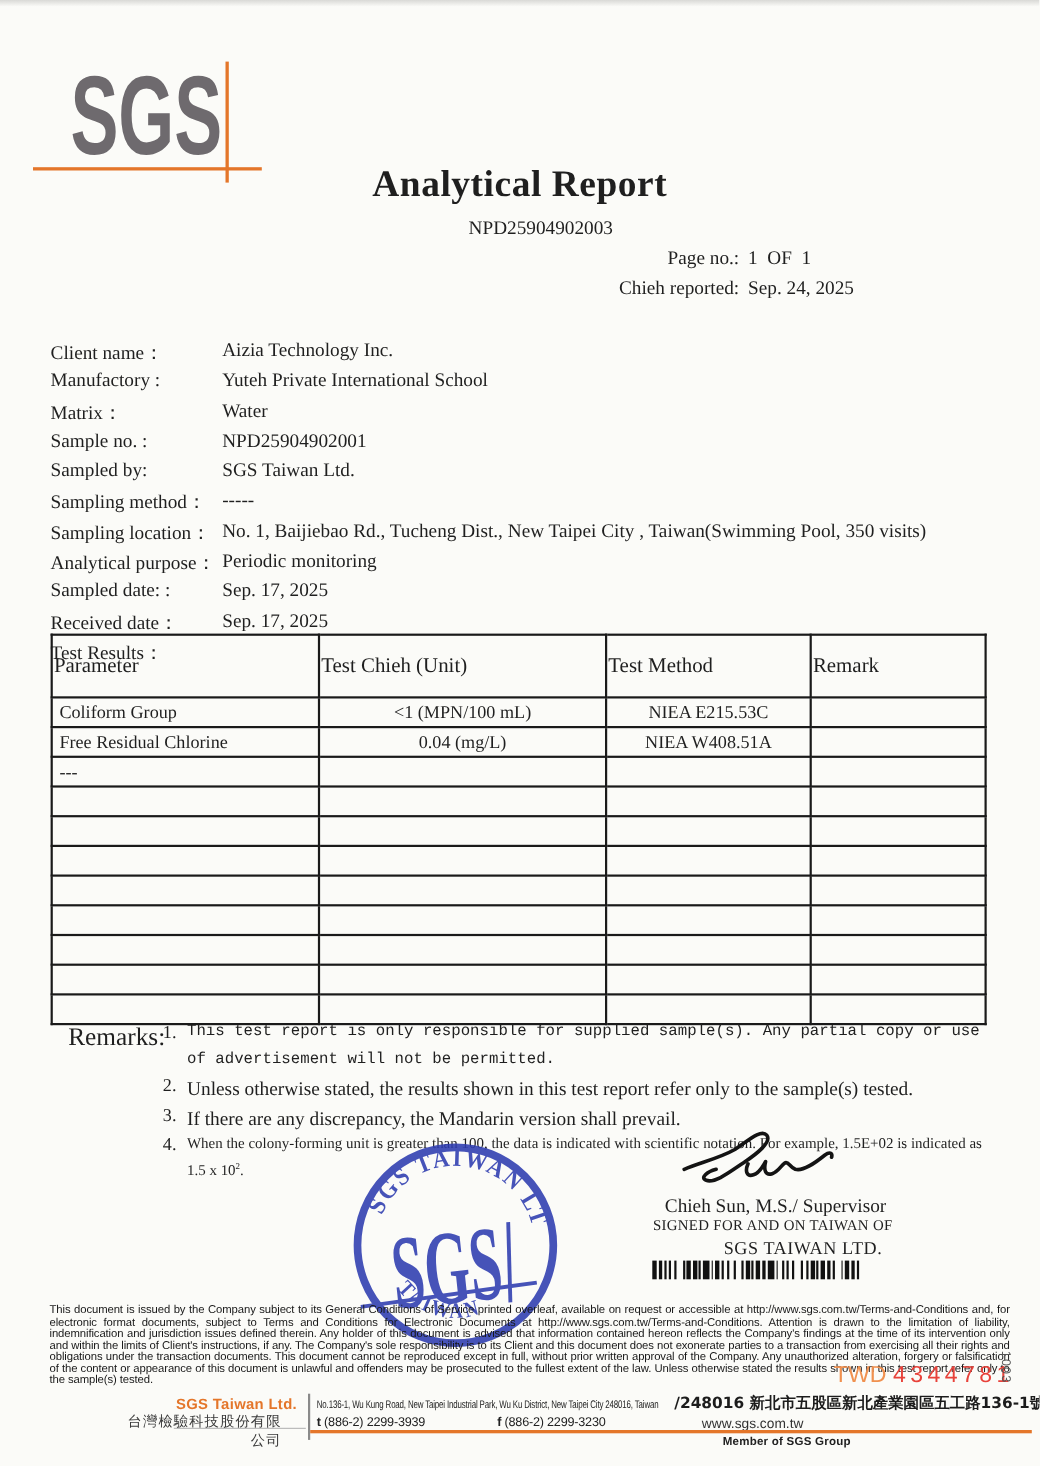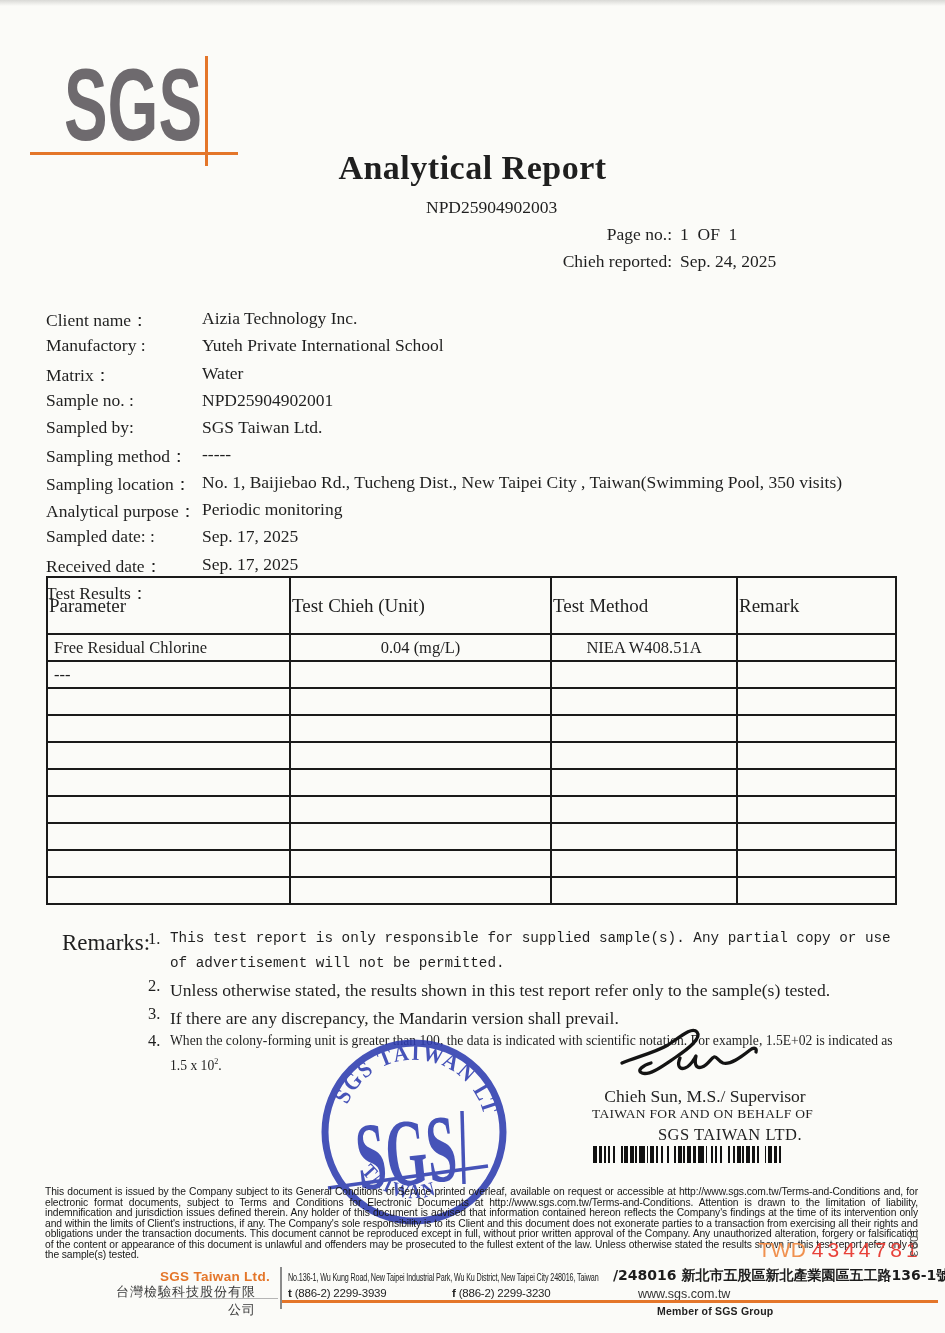--- a/index.html
+++ b/index.html
@@ -179,20 +179,26 @@
     </colgroup>
   <thead>
     <tr>
       <th>Parameter</th>
       <th>Test Chieh (Unit)</th>
       <th>Test Method</th>
       <th>Remark</th>
     </tr>
   </thead>
   <tbody>
+  <tr>
+    <td>Coliform Group</td>
+    <td class="center">&lt;1 (MPN/100 mL)</td>
+    <td class="center">NIEA E215.53C</td>
+    <td class="center"></td>
+  </tr>
 
   <tr>
     <td>Free Residual Chlorine</td>
     <td class="center">0.04 (mg/L)</td>
     <td class="center">NIEA W408.51A</td>
     <td class="center"></td>
   </tr>
 
   <tr>
     <td>---</td>
@@ -301,21 +307,21 @@
   </g>
 </svg>
 
 <svg class="abs signature-svg" width="158" height="60" viewBox="0 0 158 60">
   <g fill="none" stroke="#141414" stroke-width="3.3" stroke-linecap="round" stroke-linejoin="round">
     <path d="M 4 40 C 18 34, 36 30, 50 22 C 62 14, 74 3, 79 9 C 84 15, 70 26, 58 34 C 46 42, 32 53, 24 50 C 18 48, 25 42, 33 40"></path>
     <path d="M 62 35 C 59 42, 61 47, 67 45 C 73 43, 76 36, 78 33 C 76 41, 78 46, 84 44 C 90 42, 93 35, 96 34 C 99 33, 100 38, 105 40 C 112 42, 122 35, 132 27 C 136 24, 139 25, 138 29"></path>
   </g>
 </svg>
 <div class="abs sign-name">Chieh Sun, M.S./ Supervisor</div>
-<div class="abs sign-behalf">TAIWAN FOR AND ON BEHALF OF</div>
+<div class="abs sign-behalf">SIGNED FOR AND ON TAIWAN OF</div>
 <div class="abs sign-company">SGS TAIWAN LTD.</div>
 <div class="abs barcode">
     <span style="width: 3.7px; background: rgb(17, 17, 17);"></span>
     <span style="width: 1.85px; background: transparent;"></span>
     <span style="width: 3.7px; background: rgb(17, 17, 17);"></span>
     <span style="width: 1.85px; background: transparent;"></span>
     <span style="width: 1.85px; background: rgb(17, 17, 17);"></span>
     <span style="width: 1.85px; background: transparent;"></span>
     <span style="width: 1.85px; background: rgb(17, 17, 17);"></span>
     <span style="width: 3.7px; background: transparent;"></span>

